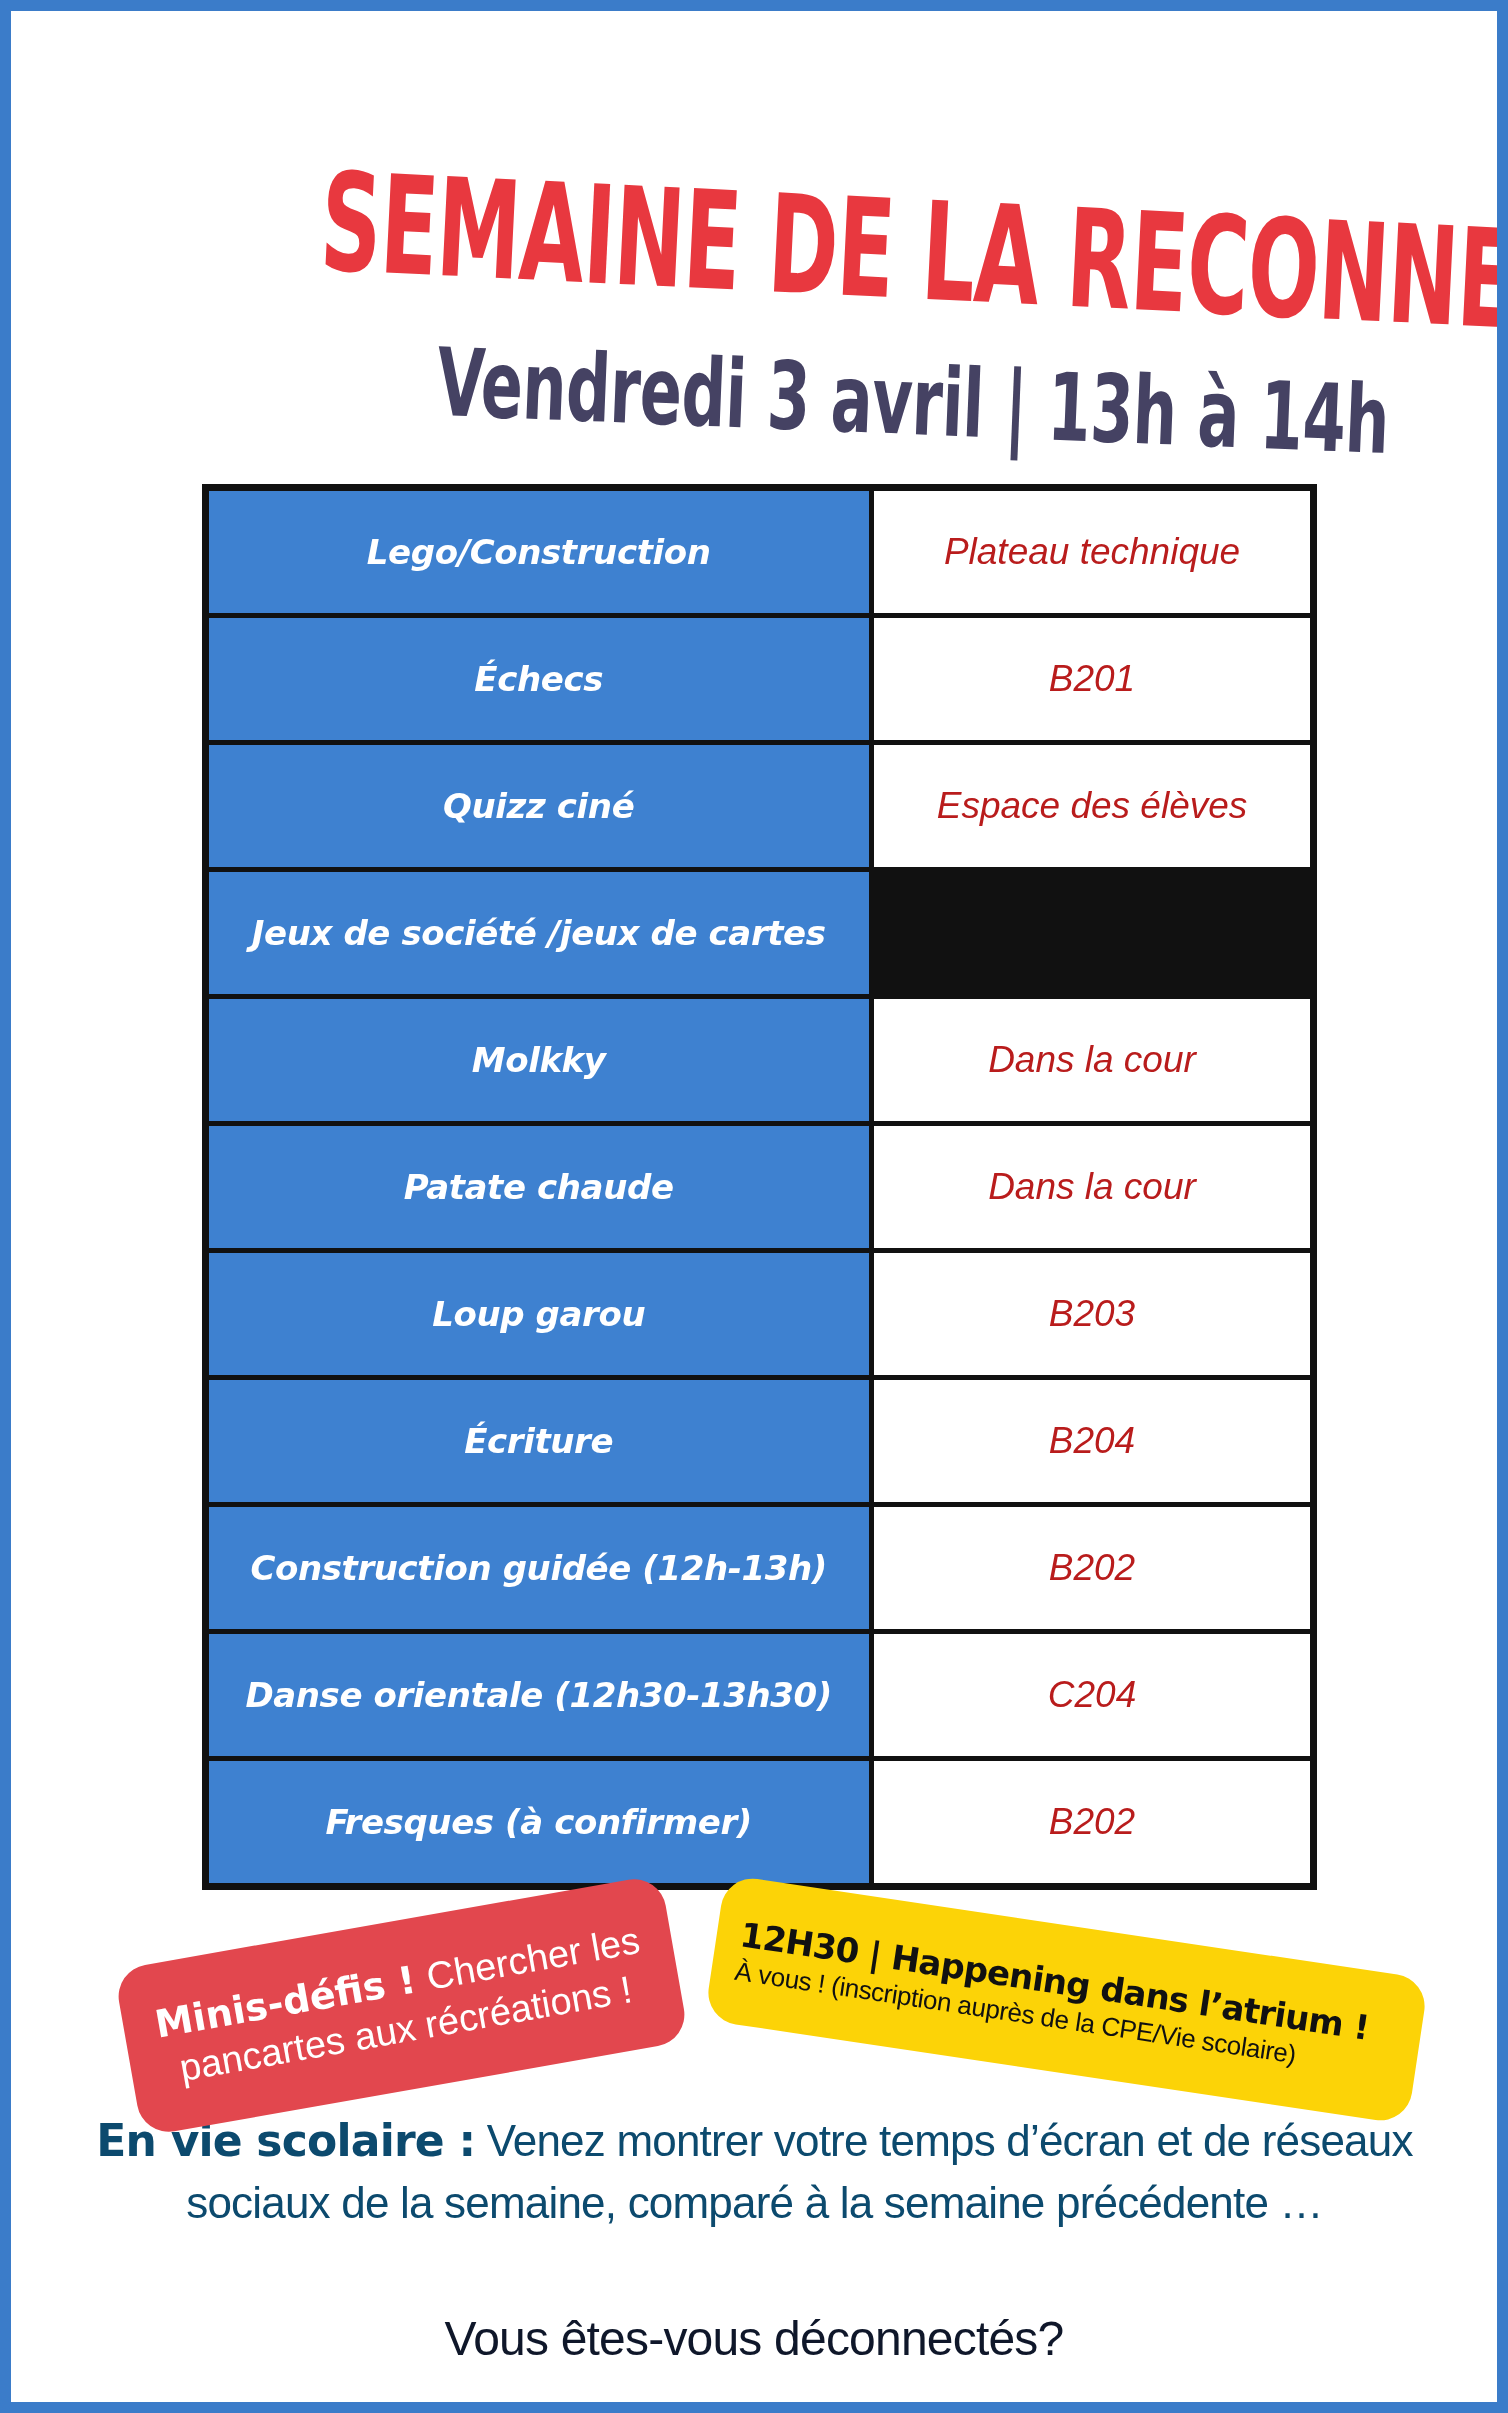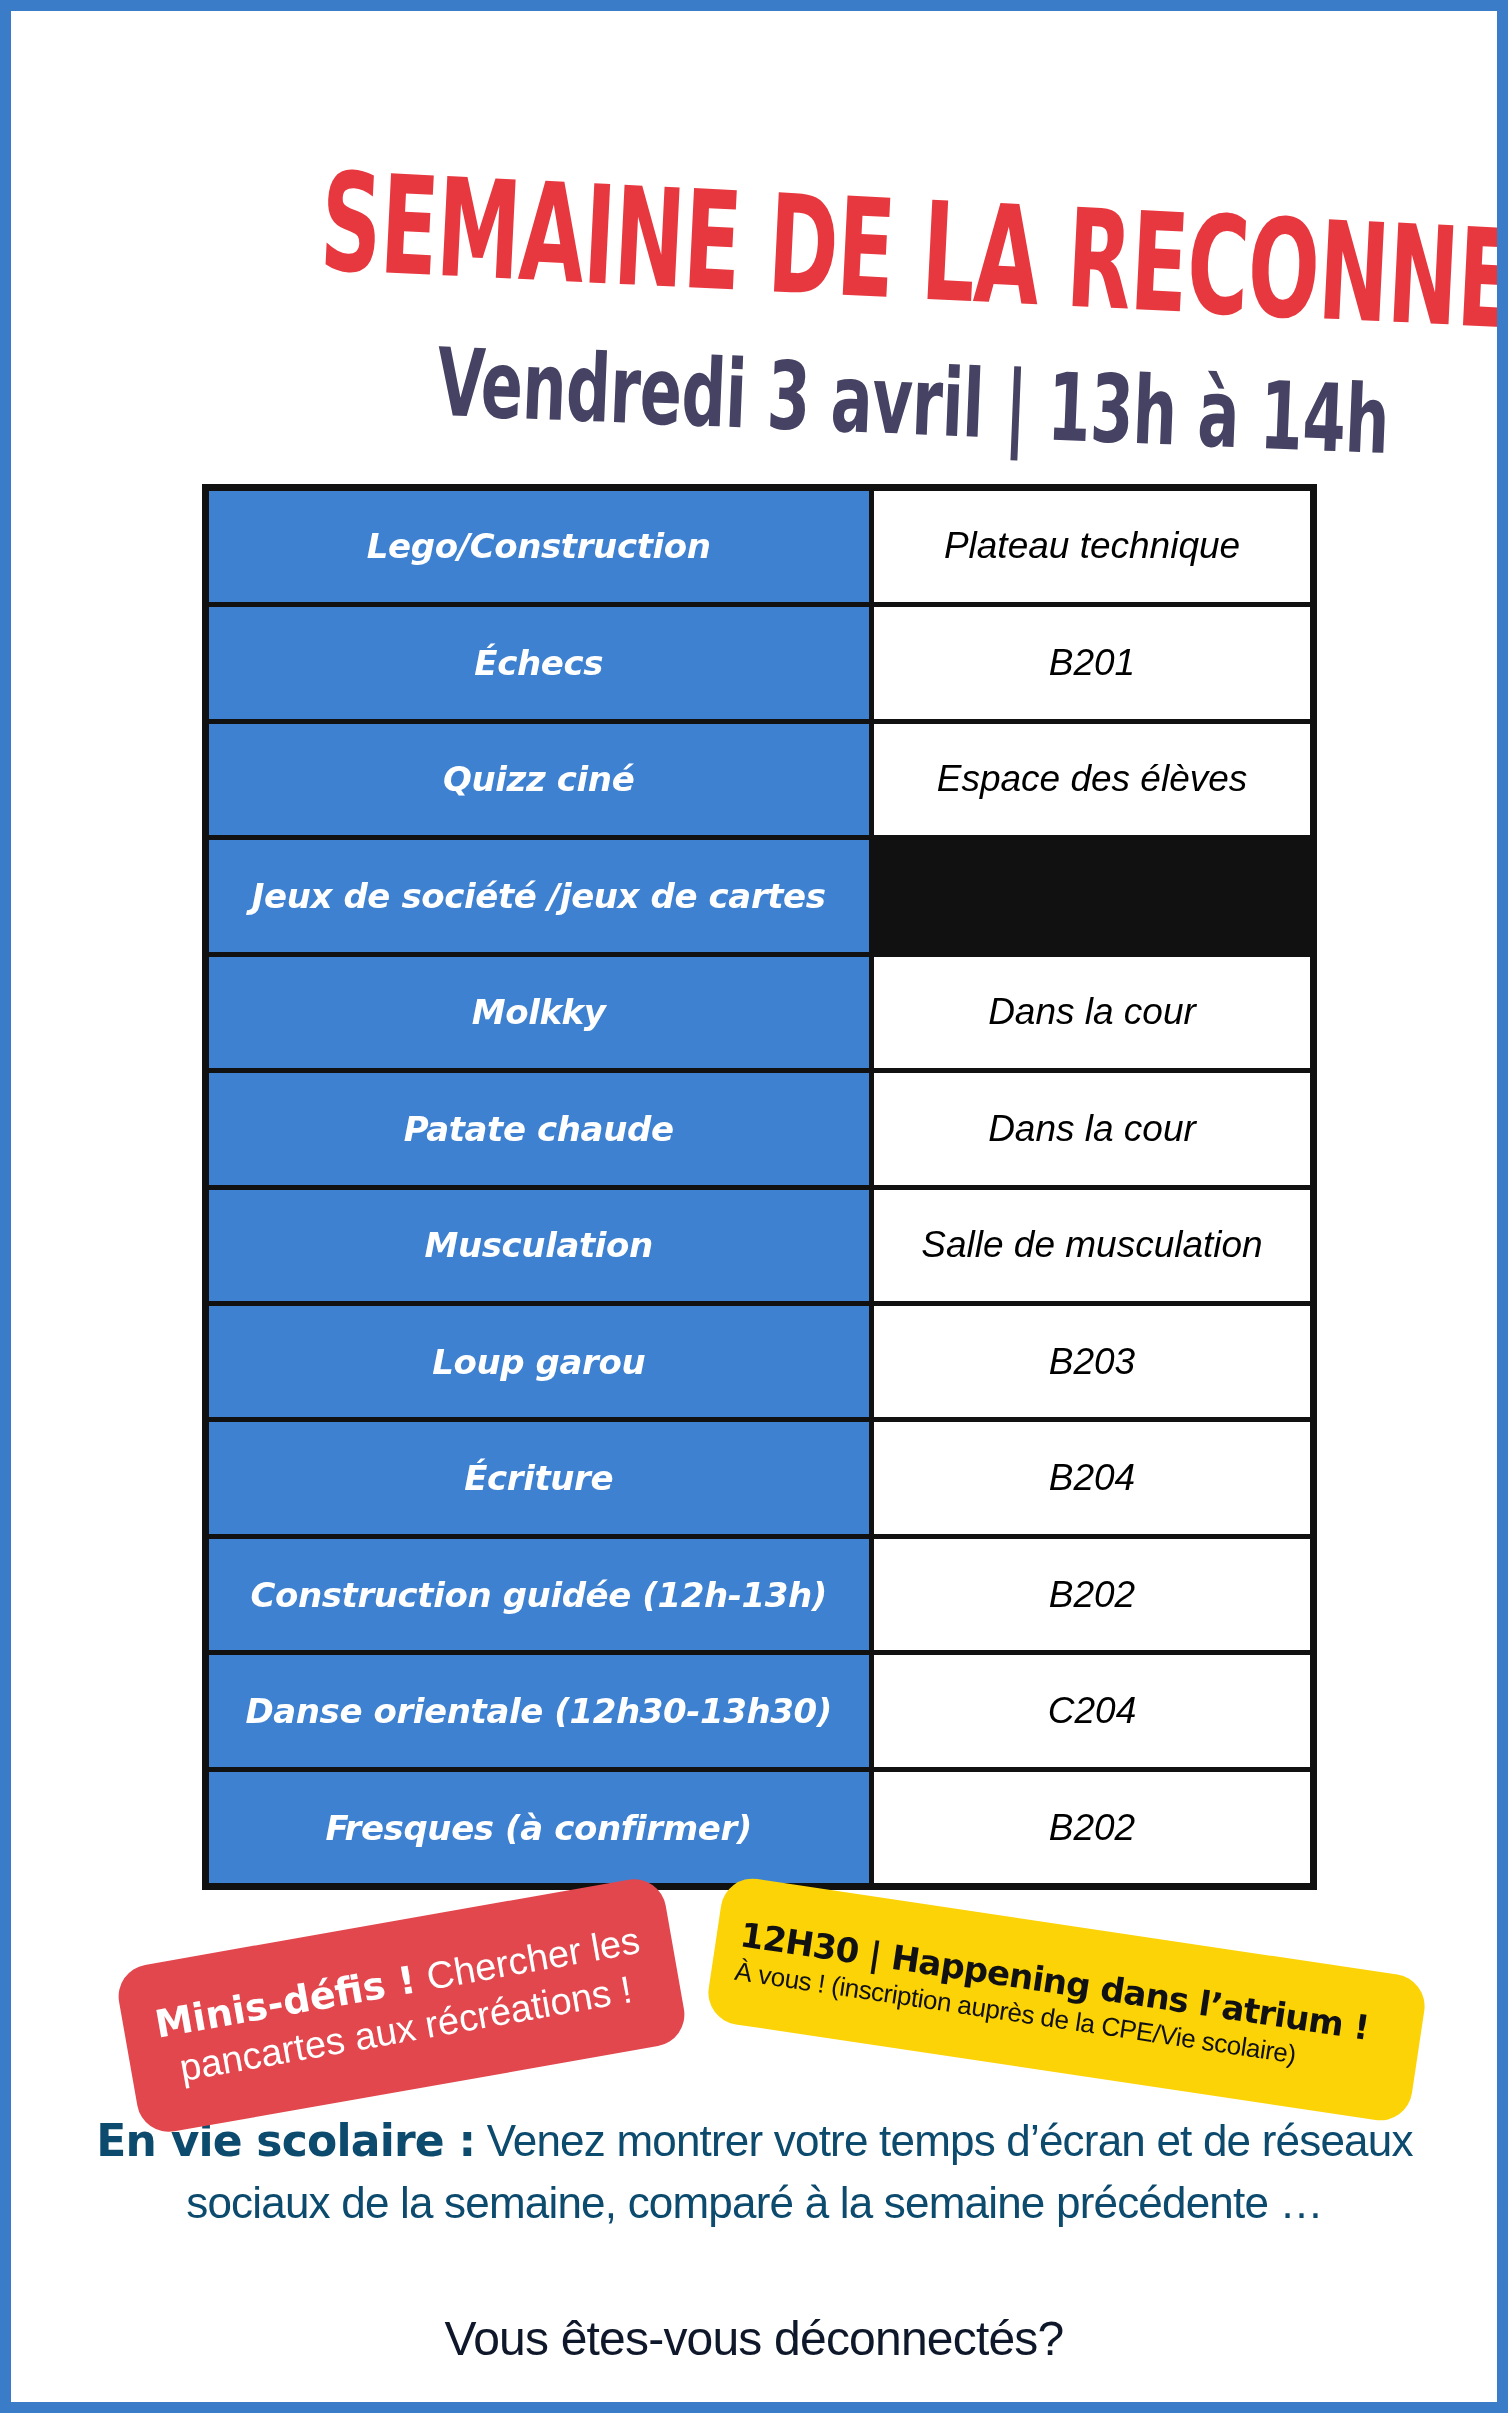--- a/index.html
+++ b/index.html
@@ -37,21 +37,21 @@
   .row{display:grid;grid-template-columns:660px 1fr;gap:5px;flex:1;}
   .cell{
     display:flex;align-items:center;justify-content:center;
     text-align:center;padding:0 8.4px;box-sizing:border-box;font-style:italic;
   }
   .activity{
     background:#3E81D0;color:#ffffff;
     font-weight:bold;font-size:34px;letter-spacing:-0.4px;
   }
   .location{
-    background:#ffffff;color:#000000;
+    background:#ffffff;color:#b91c1c;
     font-family:"Liberation Sans",sans-serif;font-size:37px;
   }
   .sticker{position:absolute;border-radius:32px;z-index:5;box-sizing:border-box;}
   .sticker-red{
     left:124px;top:1921px;width:555px;height:169px;
     background:#E2474E;color:#ffffff;
     transform:rotate(-10deg);
     display:flex;flex-direction:column;justify-content:center;align-items:center;
     gap:3.4px;text-align:center;
   }
@@ -116,24 +116,20 @@
   <div class="row">
     <div class="cell activity">Molkky</div>
     <div class="cell location">Dans la cour</div>
   </div>
 
   <div class="row">
     <div class="cell activity">Patate chaude</div>
     <div class="cell location">Dans la cour</div>
   </div>
 
-  <div class="row">
-    <div class="cell activity">Musculation</div>
-    <div class="cell location">Salle de musculation</div>
-  </div>
 
   <div class="row">
     <div class="cell activity">Loup garou</div>
     <div class="cell location">B203</div>
   </div>
 
   <div class="row">
     <div class="cell activity">Écriture</div>
     <div class="cell location">B204</div>
   </div>

